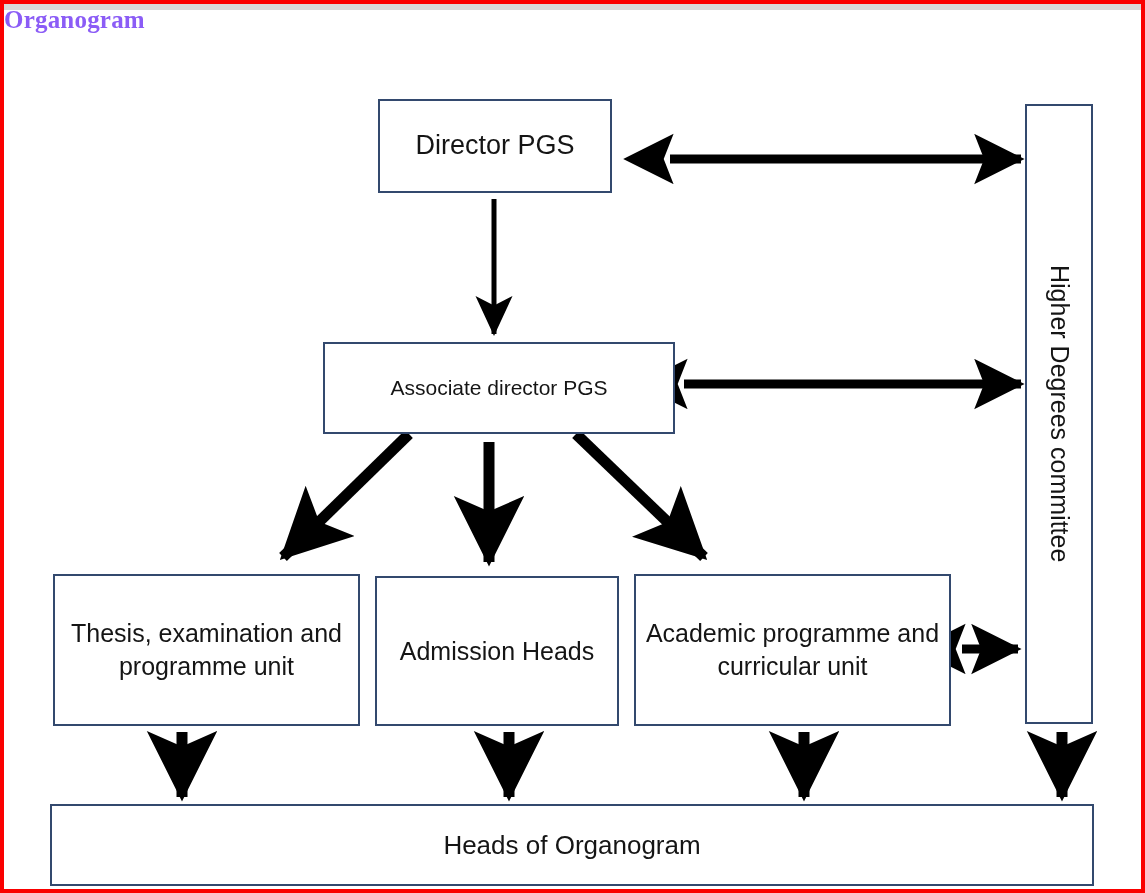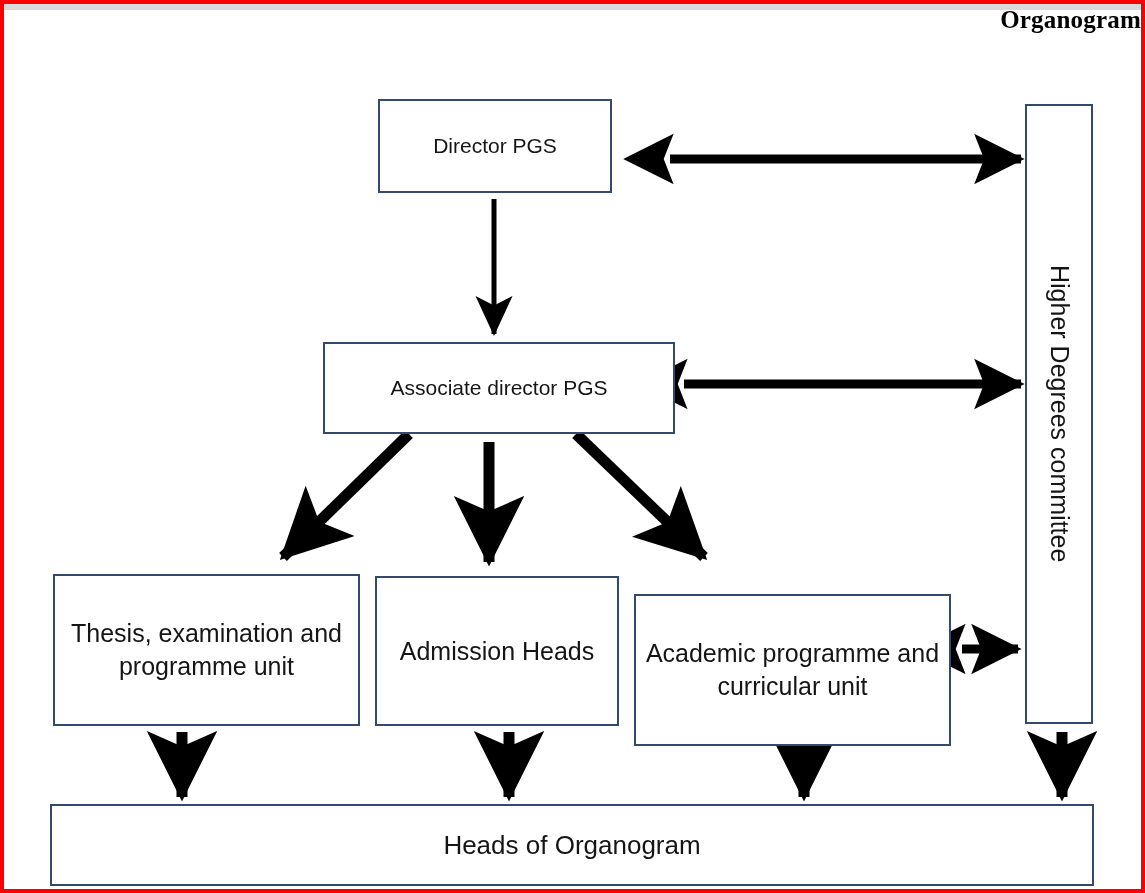--- a/index.html
+++ b/index.html
@@ -23,48 +23,48 @@
     top: 0;
     width: 1137px;
     height: 6px;
     background: #d9d9d9;
   }
   #title {
     position: absolute;
     left: 0;
     top: 2px;
     width: 1137px;
-    text-align: right;
+    text-align: left;
     font-family: "Liberation Serif", serif;
     font-weight: bold;
     font-size: 25px;
-    color: #000000;
+    color: #8b5cf6;
     letter-spacing: 0.2px;
   }
   .node {
     position: absolute;
     box-sizing: border-box;
     border: 2px solid #33496e;
     background: #ffffff;
     display: flex;
     align-items: center;
     justify-content: center;
     text-align: center;
     color: #151515;
     font-family: "Liberation Sans", sans-serif;
     line-height: 1.32;
   }
   .node span { display: block; padding: 0 8px; }
 
   
-  #node-director      { left: 374px; top: 95px;  width: 234px; height: 94px;  font-size: 21px; align-items: center; }
+  #node-director      { left: 374px; top: 95px;  width: 234px; height: 94px;  font-size: 27px; align-items: center; }
   #node-assoc         { left: 319px; top: 338px; width: 352px; height: 92px;  font-size: 21px; }
   #node-thesis        { left: 49px;  top: 570px; width: 307px; height: 152px; font-size: 25px; }
   #node-admission     { left: 371px; top: 572px; width: 244px; height: 150px; font-size: 25px; }
-  #node-academic      { left: 630px; top: 570px; width: 317px; height: 152px; font-size: 25px; margin-top: 20px; }
+  #node-academic      { left: 630px; top: 570px; width: 317px; height: 152px; font-size: 25px; }
   #node-heads         { left: 46px;  top: 800px; width: 1044px; height: 82px; font-size: 26px; }
   #node-committee     { left: 1021px; top: 100px; width: 68px;  height: 620px; font-size: 25px; }
   #node-committee span {
     writing-mode: vertical-rl;
     text-orientation: mixed;
     white-space: nowrap;
     padding: 0;
   }
 
   svg#wires {

